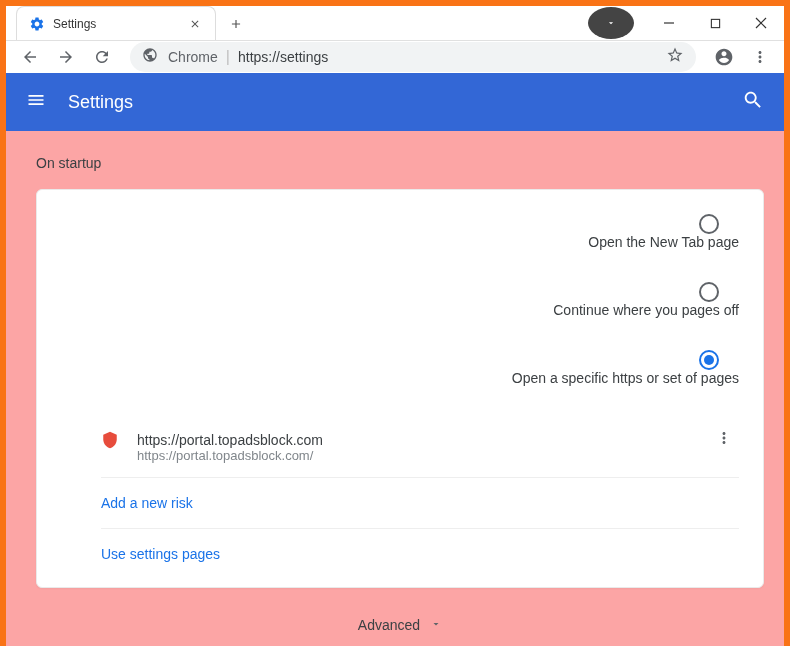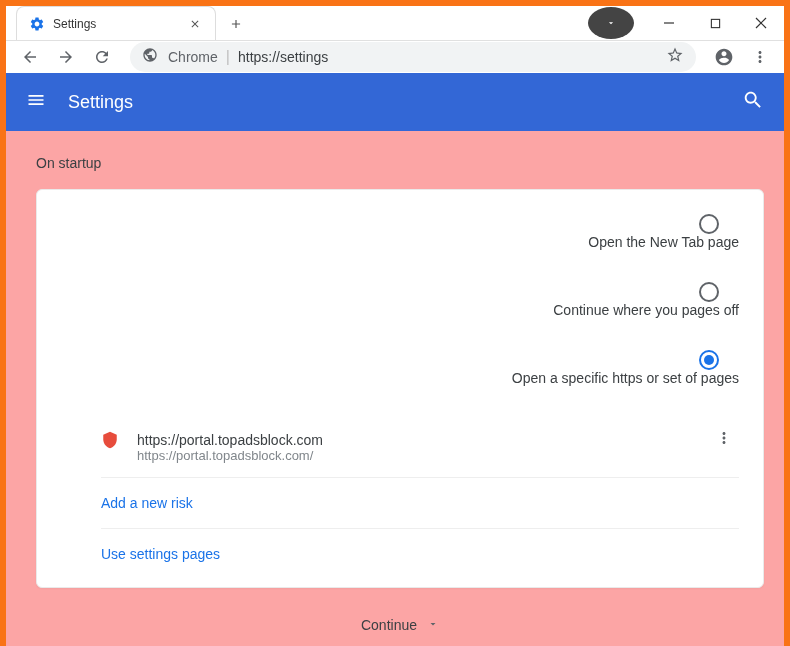--- a/index.html
+++ b/index.html
@@ -211,21 +211,21 @@
             <div class="link-row">
               <span class="link-text">Add a new risk</span>
             </div>
             <div class="link-row">
               <span class="link-text">Use settings pages</span>
             </div>
           </div>
         </div>
 
         <div class="advanced">
-          <span class="adv-label">Continue</span>
+          <span class="adv-label">Advanced</span>
           <span class="adv-caret">
             <svg width="12" height="12" viewBox="0 0 24 24" fill="#5f6368">
                 <path d="M7 10l5 5 5-5z"></path>
               </svg>
           </span>
         </div>
       </div>
     </div>
 
     <div class="vscroll">

